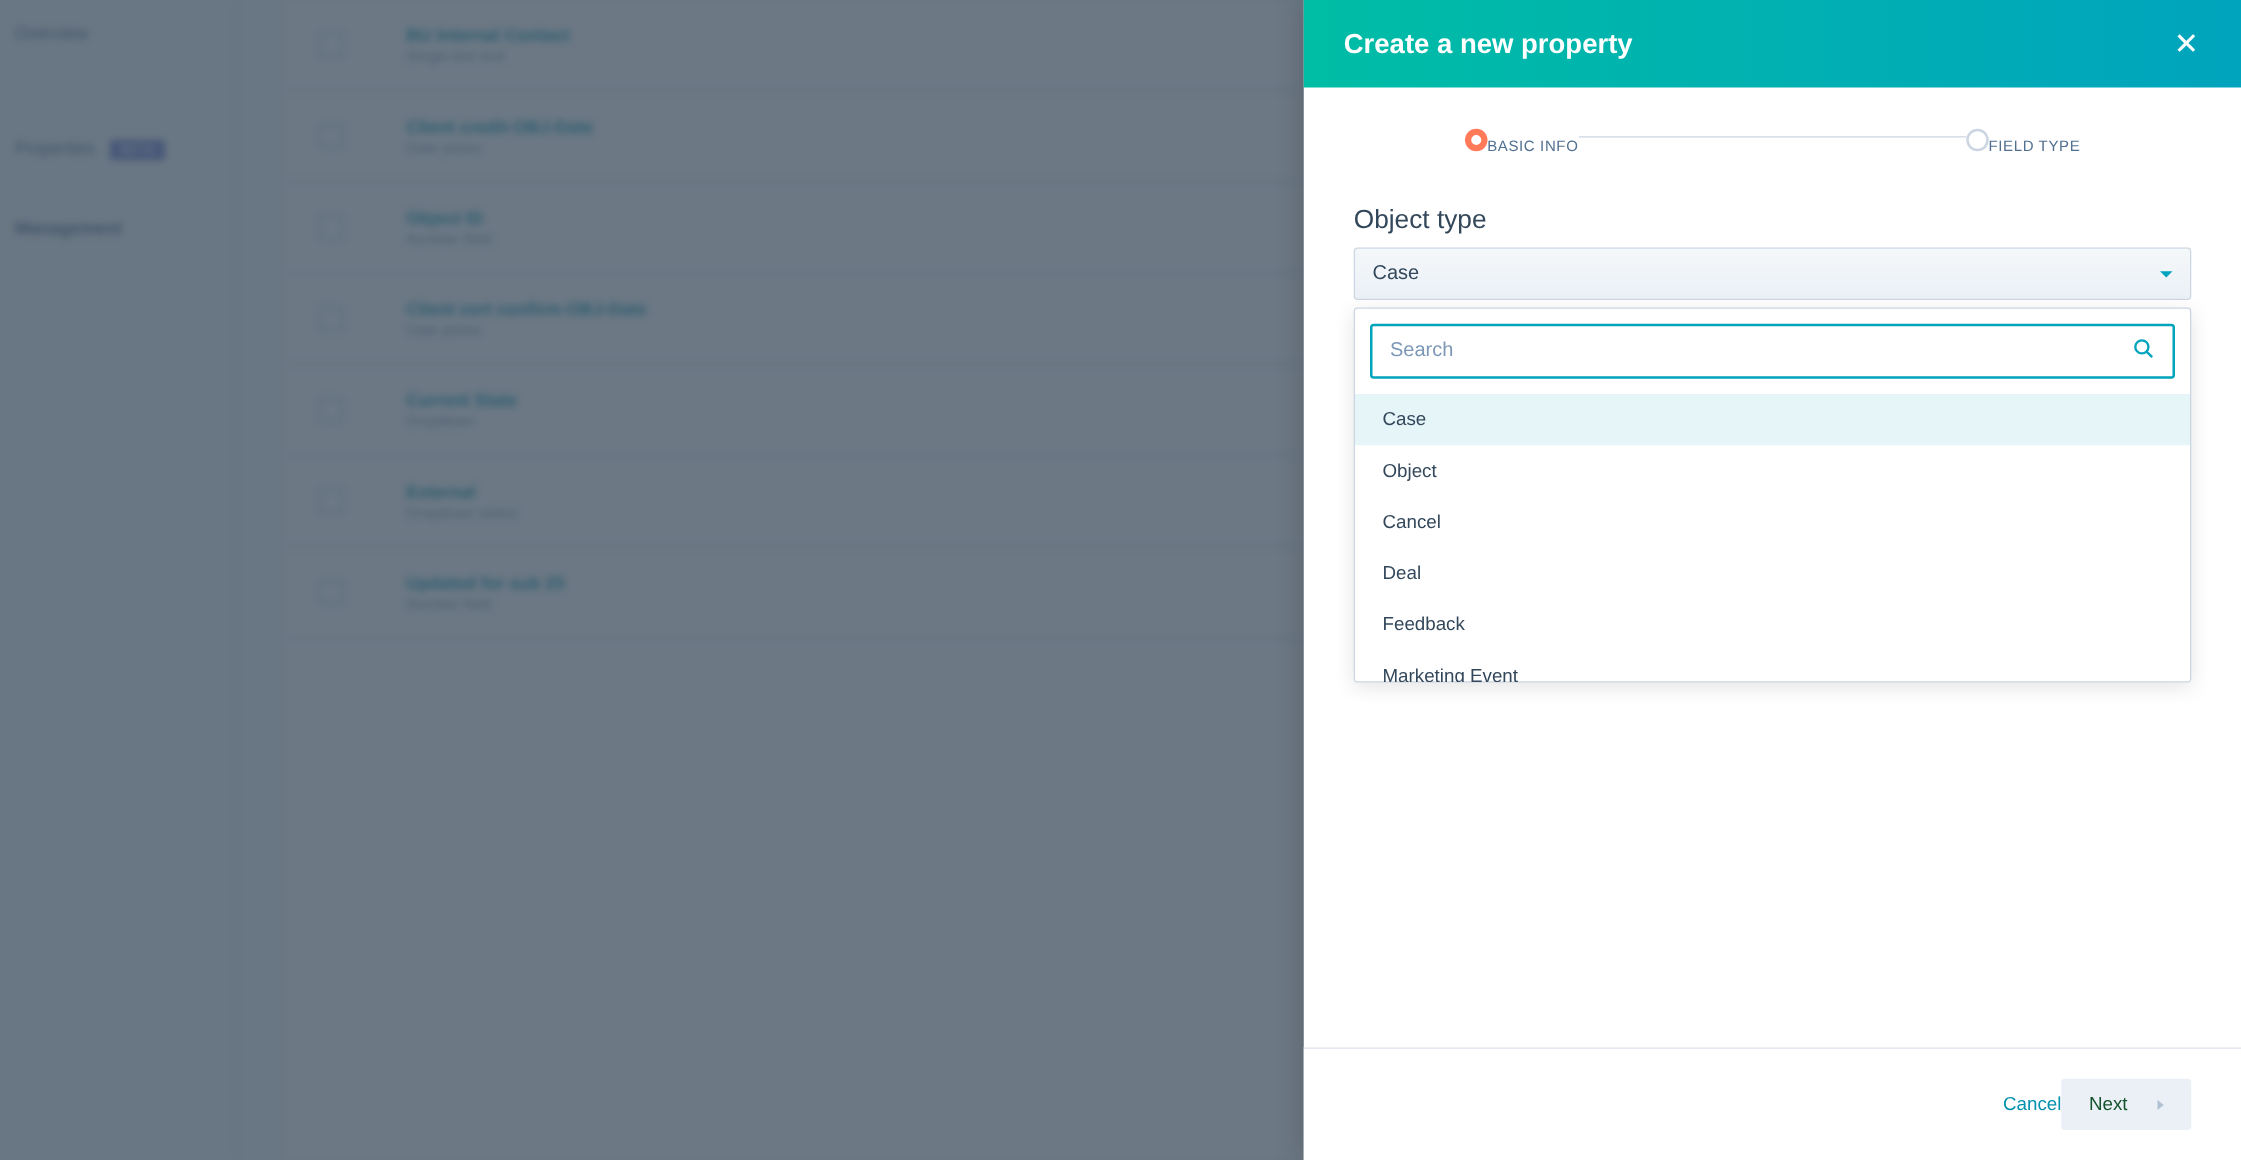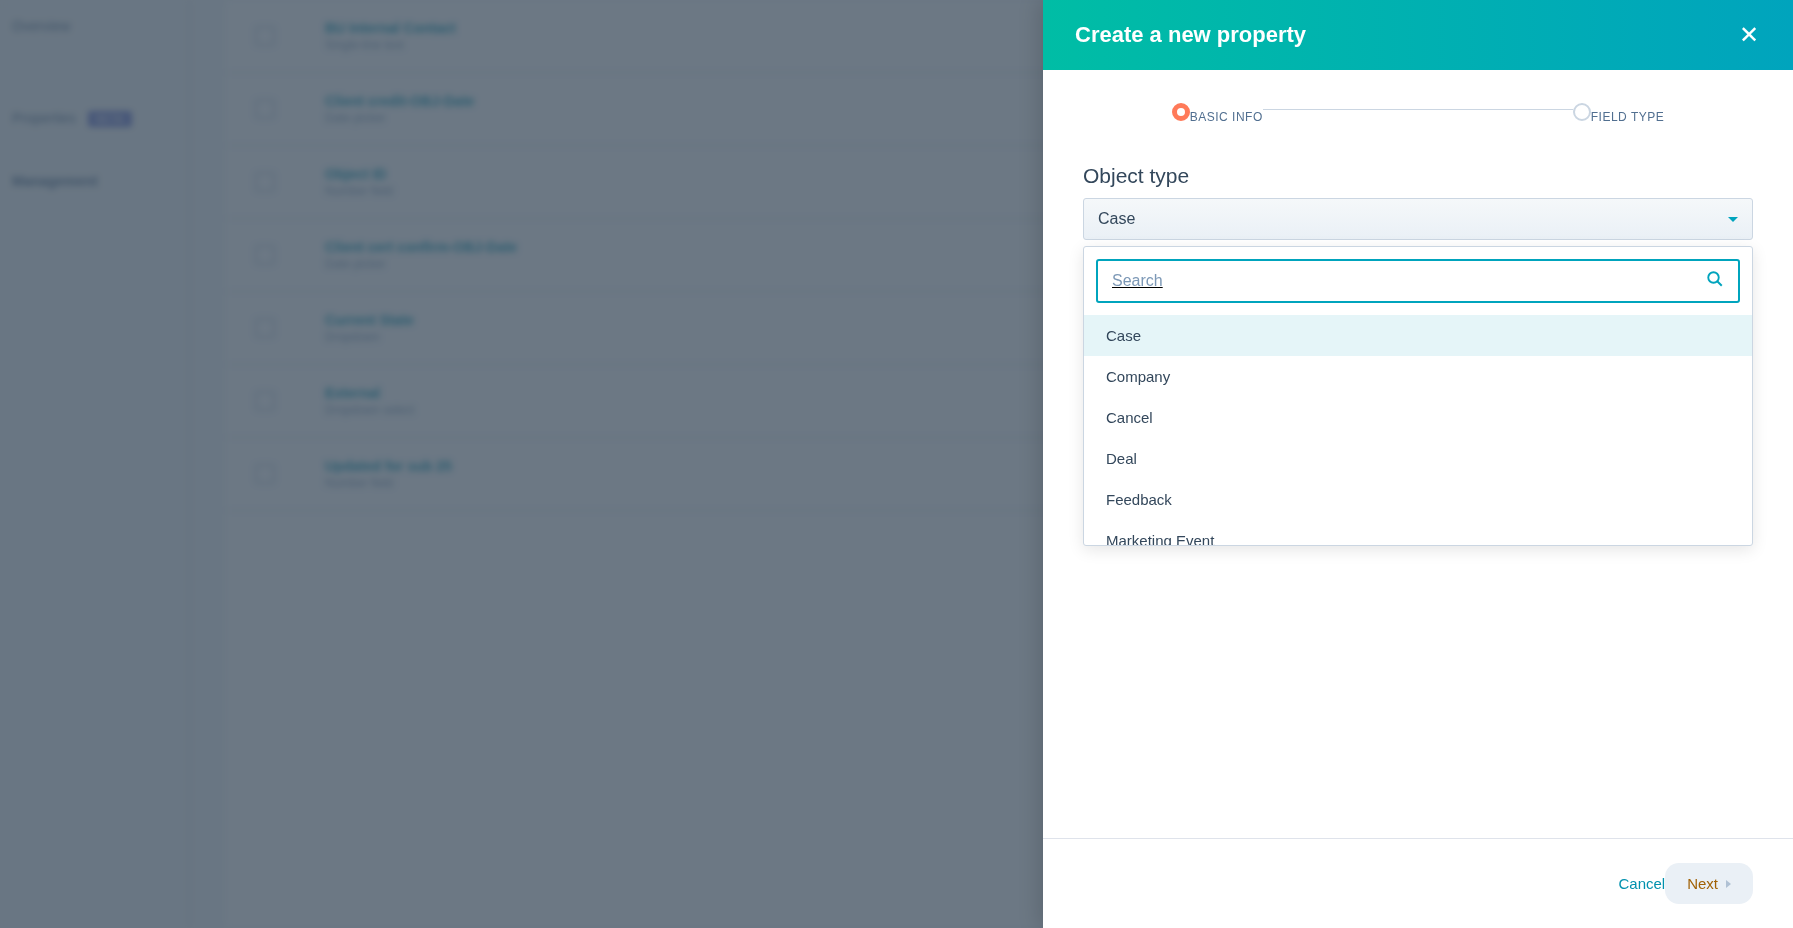--- a/index.html
+++ b/index.html
@@ -241,21 +241,20 @@
     .dropdown {
       margin-top: 6px;
       border: 1px solid #cbd6e2;
       border-radius: 3px;
       background: white;
       box-shadow: 0 4px 16px rgba(0,0,0,0.1);
     }
     
     .search-wrap {
       padding: 12px;
-      text-decoration: underline;
     }
     
     .search-box {
       width: 100%;
       position: relative;
       border: 2px solid #00a4bd;
       border-radius: 3px;
       display: flex;
       align-items: center;
     }
@@ -331,27 +330,27 @@
     
     .cancel-link {
       color: #0091ae;
       font-size: 15px;
       font-weight: 500;
       cursor: pointer;
     }
     
     .next-btn {
       background: #eaf0f6;
-      color: #a16207;
+      color: #14532d;
       padding: 12px 22px;
-      border-radius: 14px;
+      border-radius: 3px;
       font-size: 15px;
       display: flex;
       align-items: center;
-      gap: 8px;
+      gap: 24px;
       cursor: not-allowed;
     }
     
     .chevron-right {
       width: 0;
       height: 0;
       border-top: 4px solid transparent;
       border-bottom: 4px solid transparent;
       border-left: 5px solid #b0c1d4;
     }
@@ -469,21 +468,21 @@
             <span class="search-icon">
               <svg viewBox="0 0 24 24">
                   <circle cx="10" cy="10" r="7"></circle>
                   <line x1="21" y1="21" x2="15" y2="15"></line>
                 </svg>
             </span>
           </div>
         </div>
         <div class="options-list" id="options-list">
         <div class="option highlighted">Case</div>
-            <div class="option">Company</div>
+            <div class="option">Object</div>
             <div class="option">Cancel</div>
             <div class="option">Deal</div>
             <div class="option">Feedback</div>
             <div class="option">Marketing Event</div>
           </div>
       </div>
     </div>
   </div>
 
   <div class="panel-footer">

